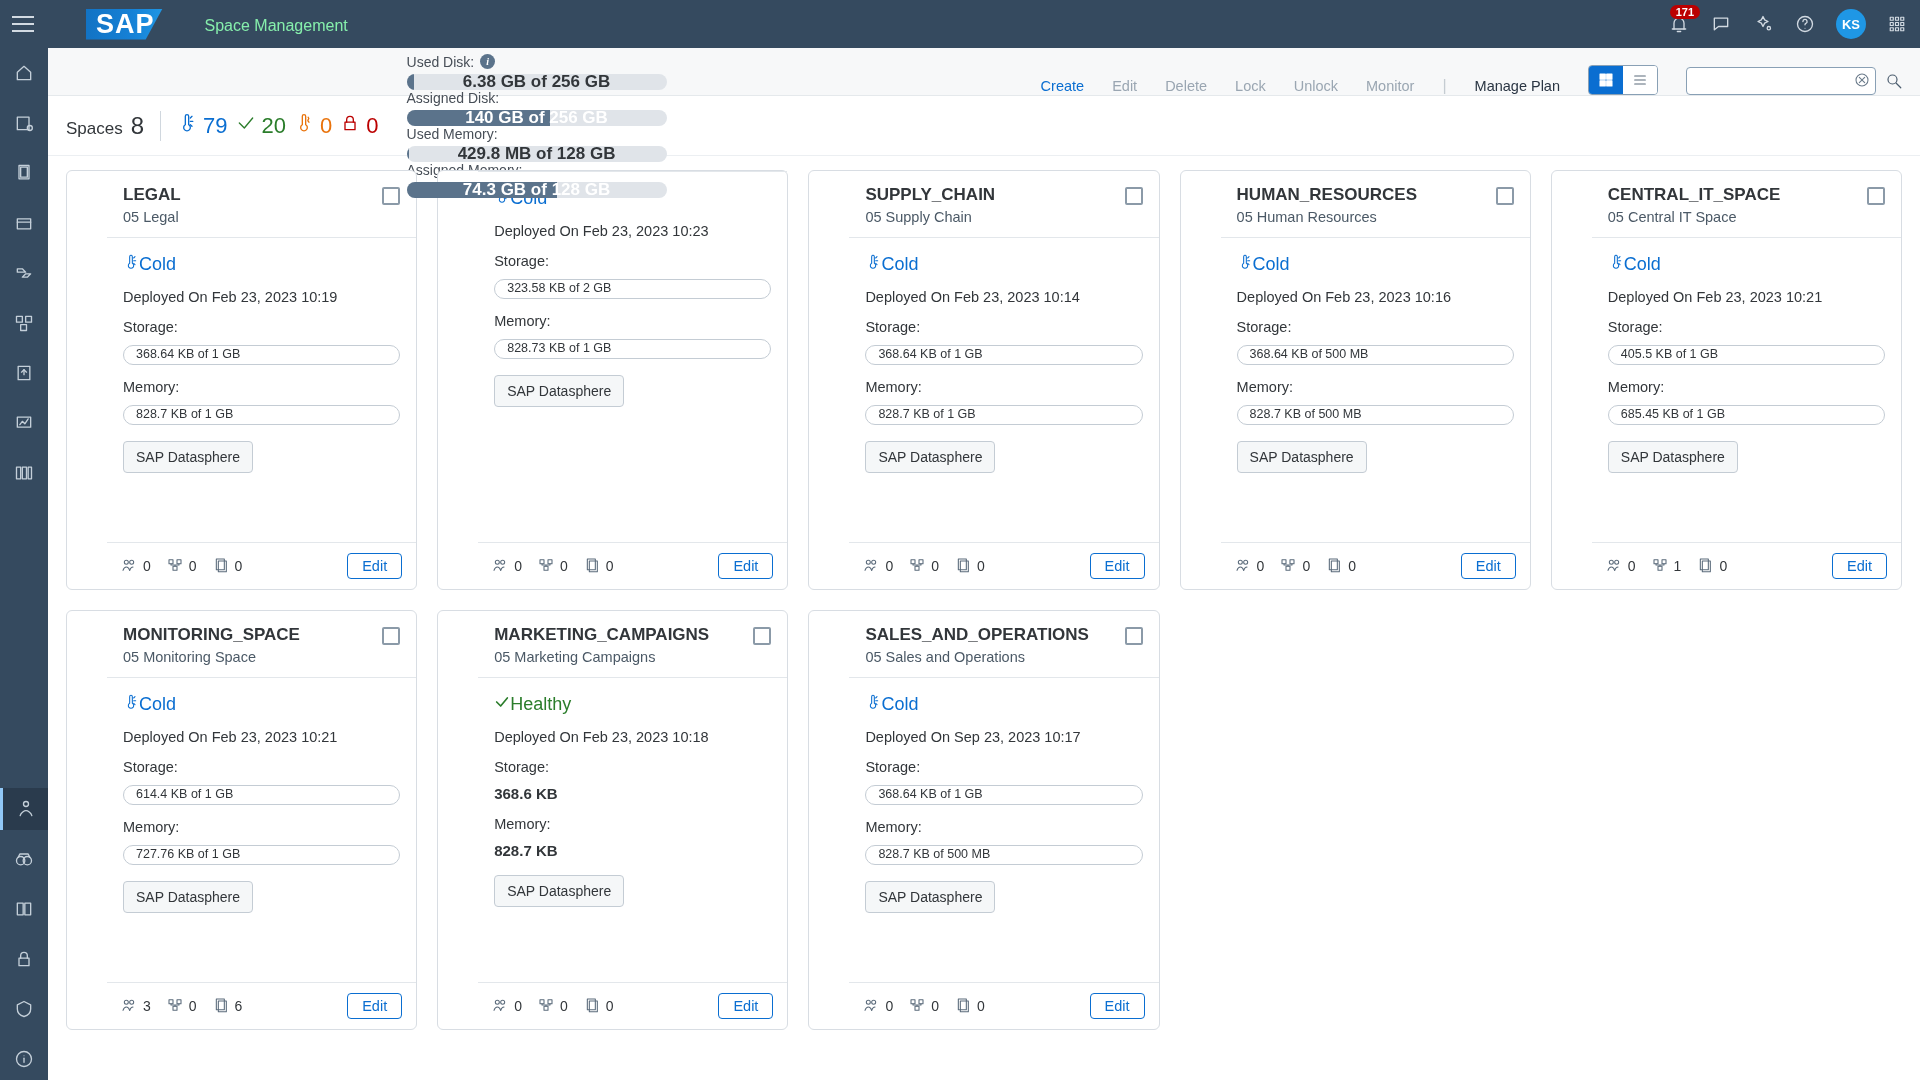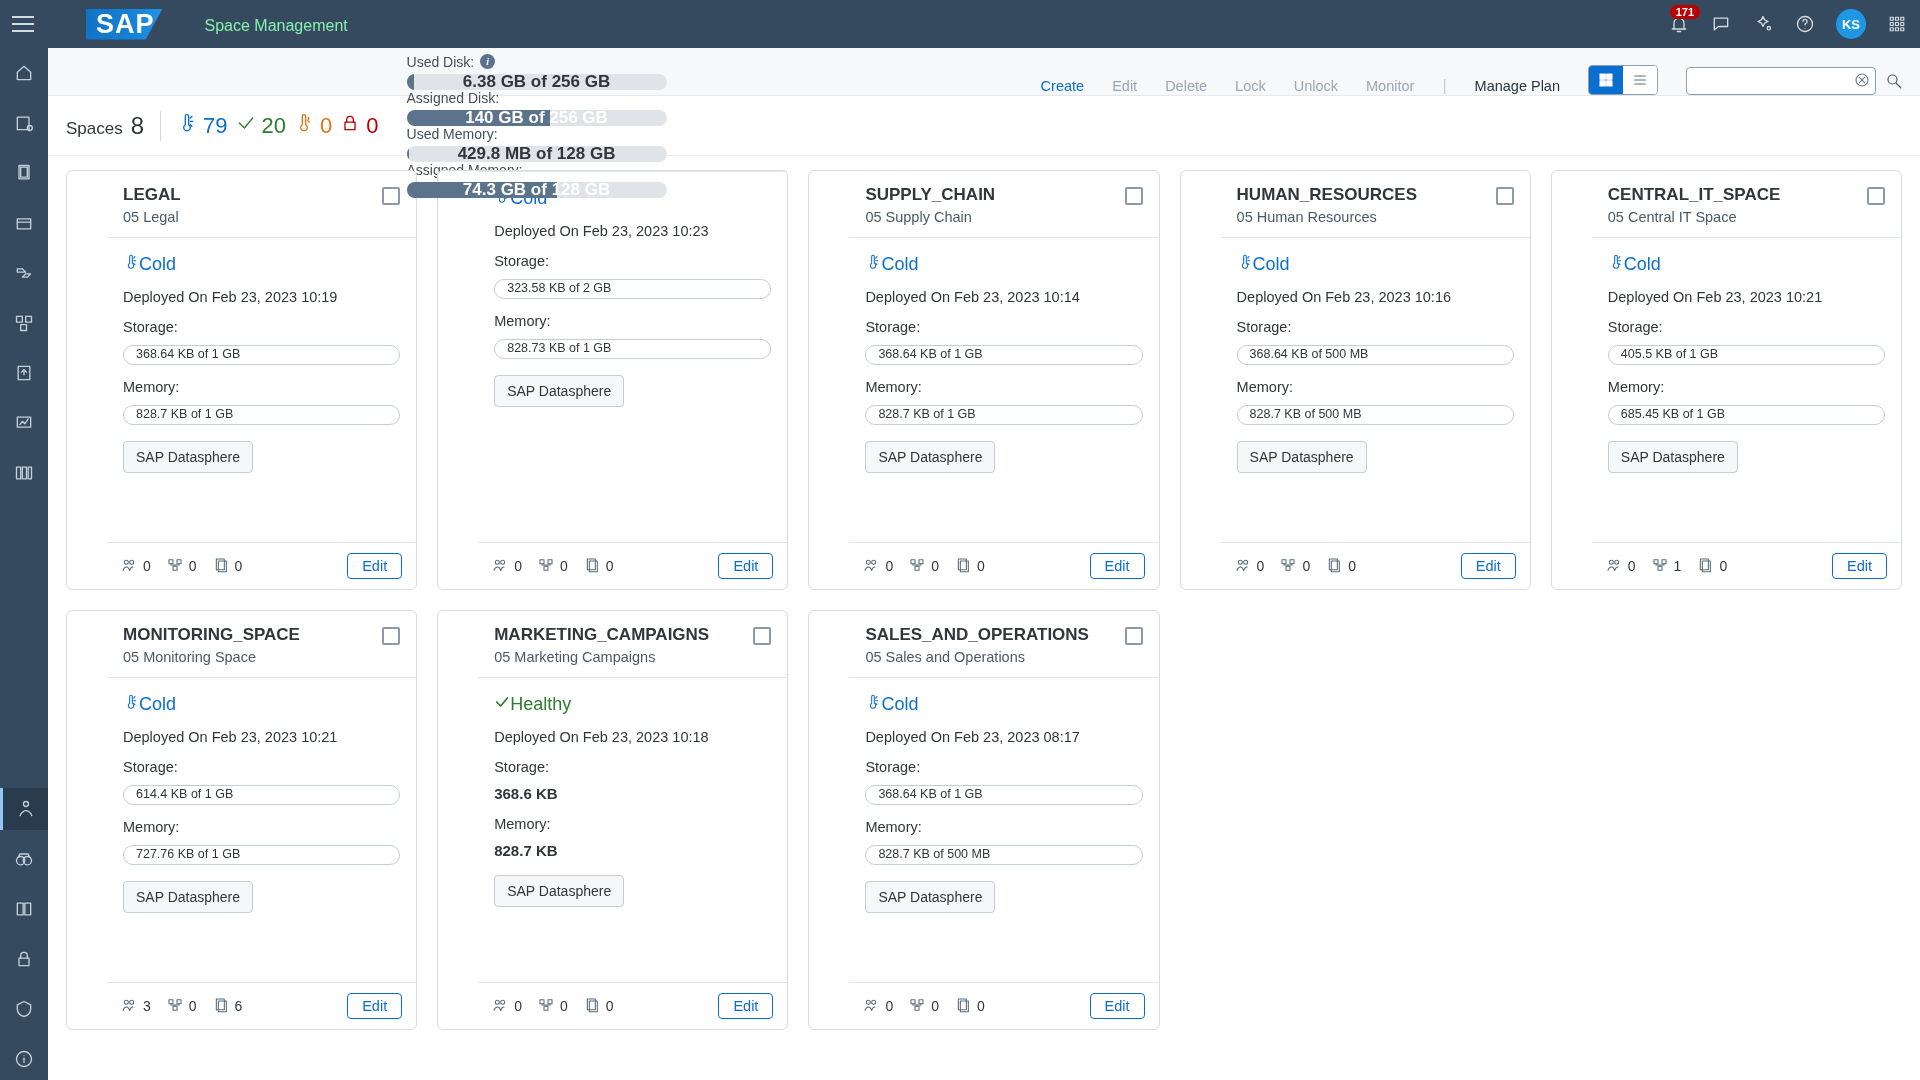--- a/index.html
+++ b/index.html
@@ -838,21 +838,21 @@
             </div>
             <div class="card-sep"></div>
             <div class="card-body">
               <div class="status-row">
                 <span><svg width="16" height="16" viewBox="0 0 24 24" stroke="#0a6ed1">
                     <path d="M10 4v10a4 4 0 1 0 4 0V4a2 2 0 0 0-4 0z"></path>
                     <path d="M16 6l2-2M16 10h3M16 14l2 2"></path>
                   </svg></span>
                 <span>Cold</span>
               </div>
-              <div class="deployed">Deployed On Feb 23, 2023 08:17</div>
+              <div class="deployed">Deployed On Sep 23, 2023 10:17</div>
               <div class="field-label">Storage:</div>
               <div class="mini-bar">
                 <div class="mini-text">368.64 KB of 1 GB</div>
               </div>
               <div class="field-label">Memory:</div>
               <div class="mini-bar">
                 <div class="mini-text">828.7 KB of 500 MB</div>
               </div>
               <div class="tag">SAP Datasphere</div>
             </div>

